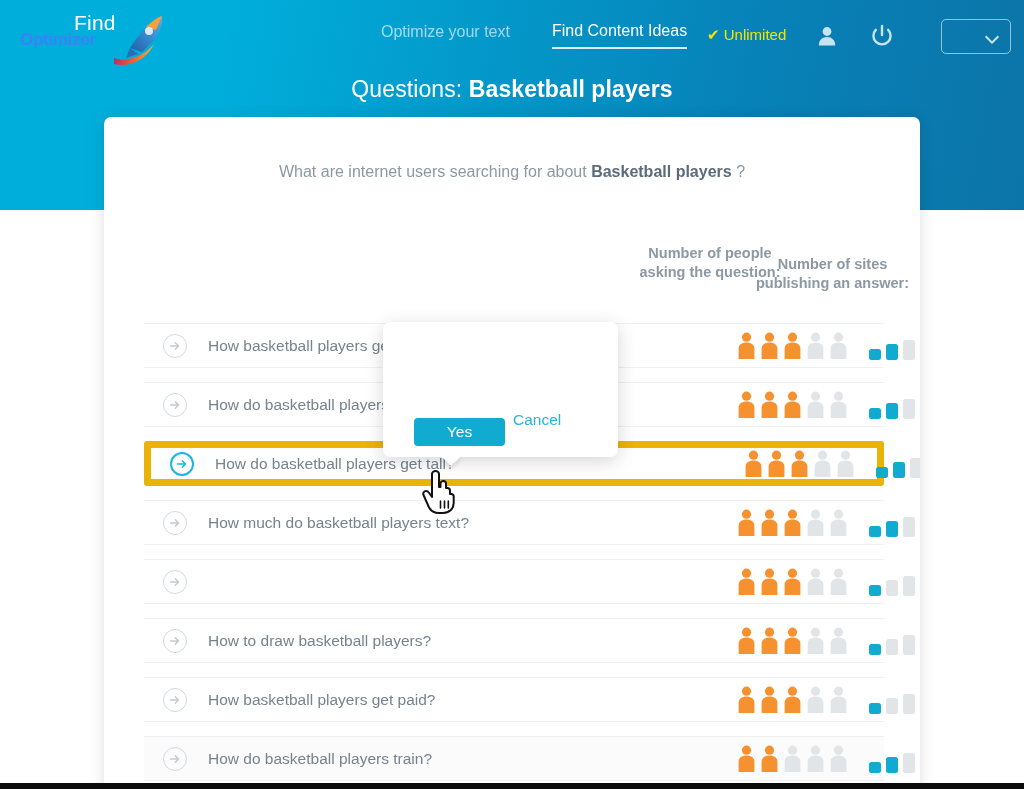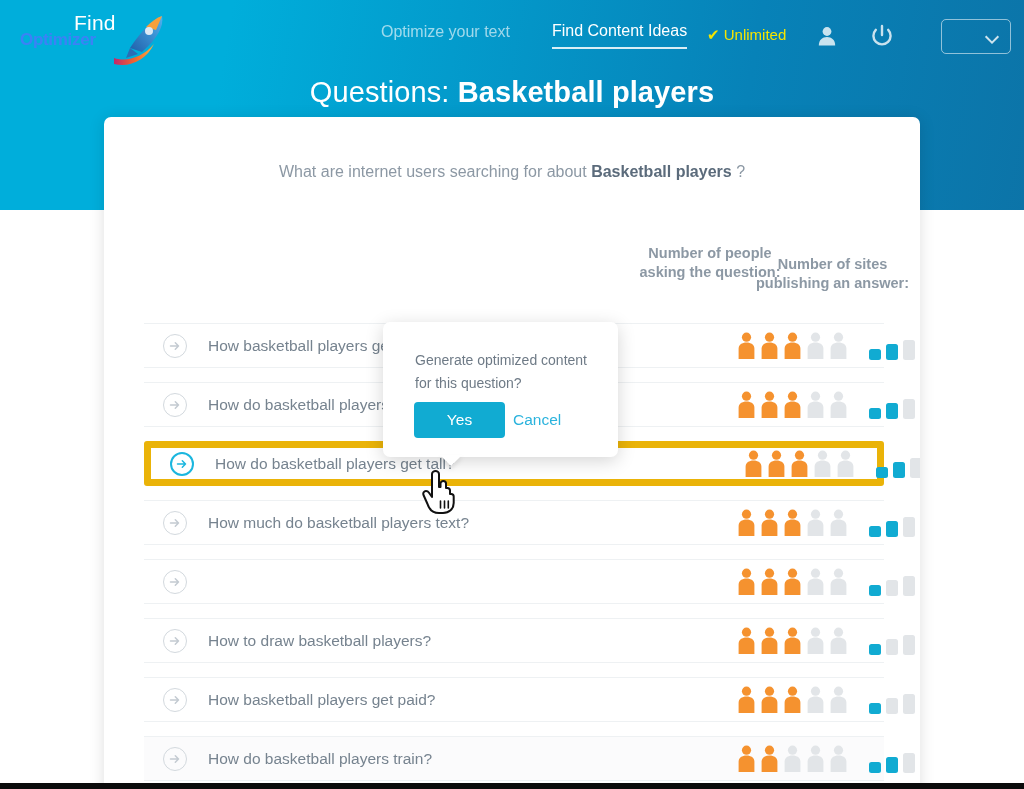--- a/index.html
+++ b/index.html
@@ -130,21 +130,21 @@
     transform: rotate(45deg);
   }
 
   
   .page-title {
     position: absolute;
     left: 0; top: 76px;
     width: 1024px;
     text-align: center;
     color: #ffffff;
-    font-size: 29px;
+    font-size: 23px;
     font-weight: 300;
     letter-spacing: .1px;
   }
   .page-title b { font-weight: 700; }
 
   
   .card {
     position: absolute;
     left: 104px;
     top: 117px;
@@ -283,22 +283,22 @@
   .popover-text {
     position: absolute;
     left: 32px; top: 27px;
     width: 180px;
     color: #6E7A86;
     font-size: 14px;
     line-height: 23px;
   }
   .popover-yes {
     position: absolute;
-    left: 31px; top: 80px;
-    width: 91px; height: 36px;
+    left: 31px; top: 96px;
+    width: 91px; height: 28px;
     background: #11ABD2;
     border: none;
     border-radius: 4px;
     color: #ffffff;
     font-size: 15.5px;
     font-family: "Liberation Sans", sans-serif;
     cursor: pointer;
   }
   .popover-cancel {
     position: absolute;
@@ -677,21 +677,20 @@
           <span class="row-bars">
             <span class="bar" style="height:11px;background:#11ABD2;"></span>
             <span class="bar" style="height:16px;background:#11ABD2;"></span>
             <span class="bar" style="height:20px;background:#E2E5E8;"></span>
           </span>
         </div>
       </div>
   </div>
 
   <div class="popover">
-    <div class="popover-text">Generate optimized content for this question?</div>
     <button class="popover-yes">Yes</button>
     <span class="popover-cancel">Cancel</span>
   </div>
   <div class="popover-tail"></div>
 
   <svg class="cursor" width="36" height="44" viewBox="0 0 36 44">
     <path d="M11 4 C11 2 13 1 14.5 1 C16 1 18 2 18 4 L18 17 L19.5 17 L19.5 13.5
              C19.5 12 21 11 22.3 11 C23.7 11 25 12 25 13.5 L25 18 L26.3 18
              C27.6 18 29 19 29 20.5 L29 24 L30.2 24 C31.5 24 32.7 25 32.7 26.5
              L32.7 33 C32.7 39 28 43 22 43 L18 43 C12 43 8 39 6.5 34 L2.5 25

